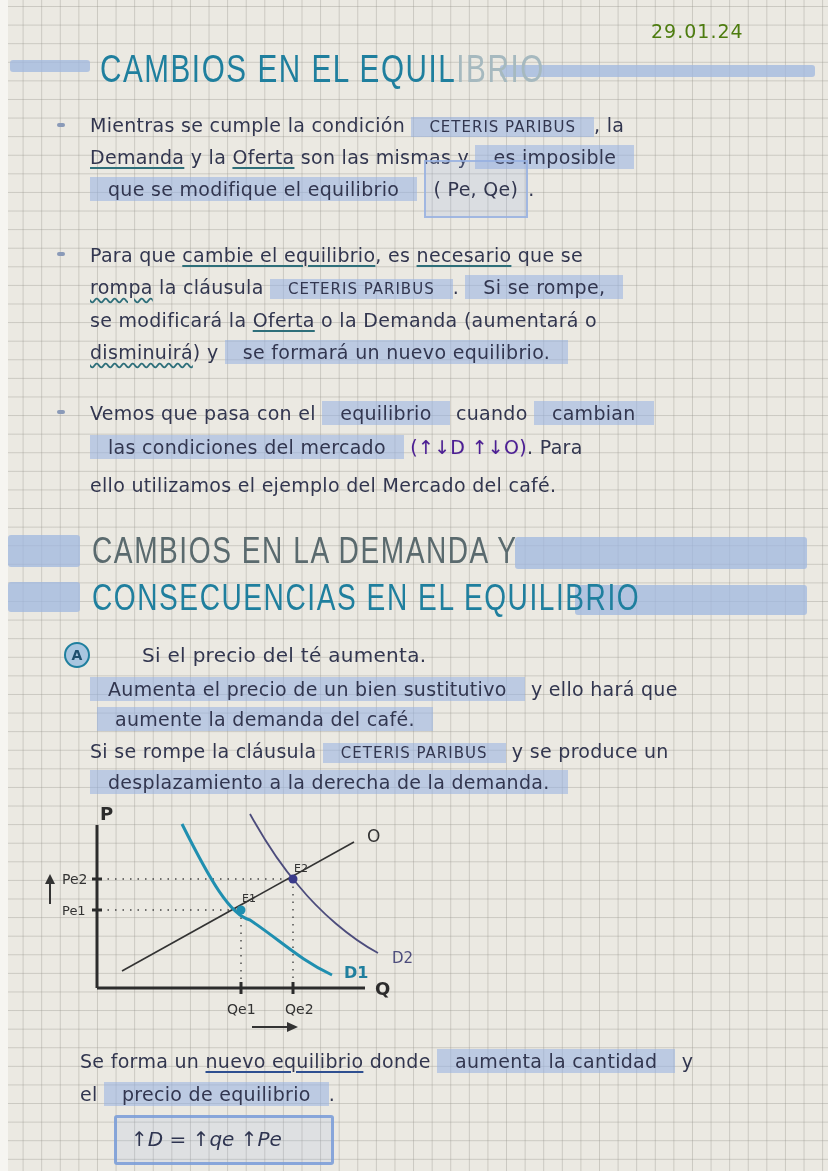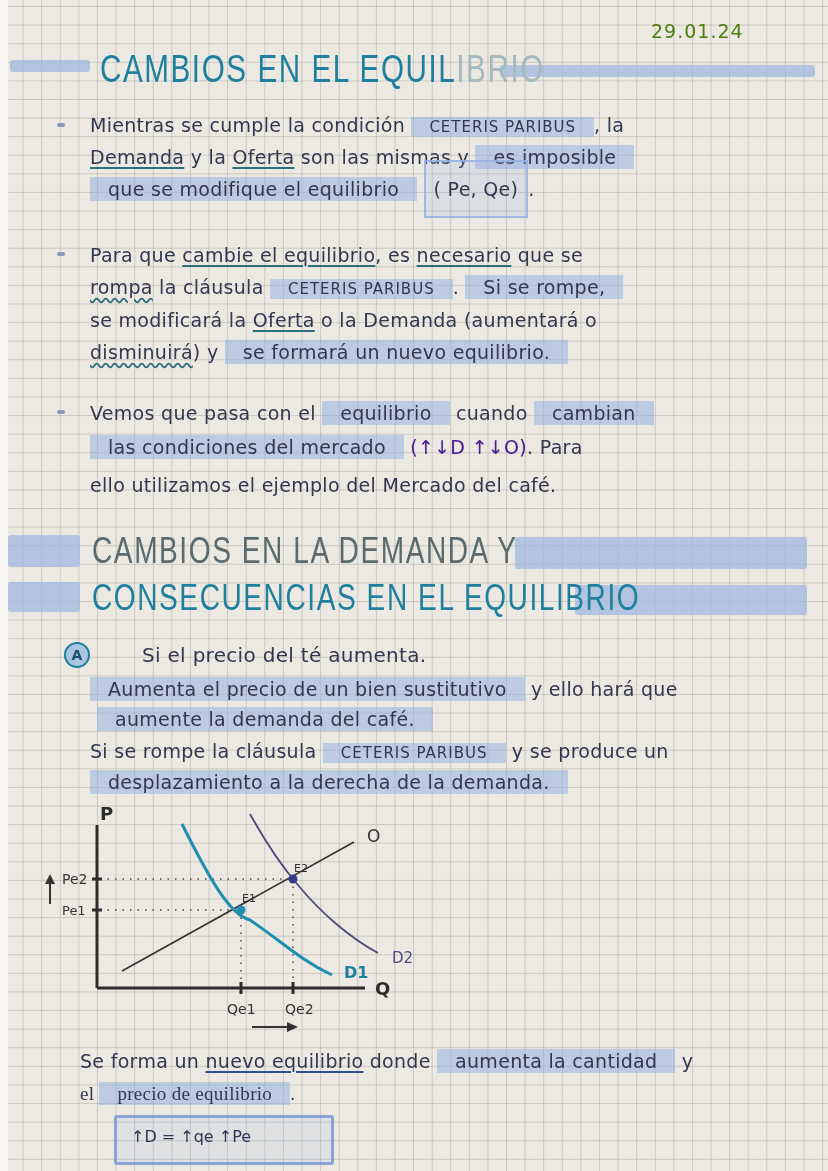--- a/index.html
+++ b/index.html
@@ -40,21 +40,21 @@
   .box-inline { border:2px solid rgba(150,176,225,0.85); padding:16px 8px; background:rgba(150,176,225,0.2);text-align:center; }
   .white-ink { color:#4c1d95; text-shadow:0 0 1px #bbb; }
   .circle-a {
     position:absolute; left:64px; top:642px; width:22px; height:22px; border:2px solid #1f7f9e;
     border-radius:50%; background:#a9c6e0; color:#1f4f6e; font-size:14px; text-align:center; line-height:22px; font-weight:bold;
   }
   .summary-box {
     position:absolute; left:114px; top:1115px; width:214px; height:44px;
     border:3px solid rgba(120,156,215,0.85); border-radius:3px; background:rgba(150,176,225,0.15);
   }
-  .summary-text { position:absolute; left:14px; top:9px; font-size:16px; color:#2e3450; white-space:nowrap; }
+  .summary-text { position:absolute; left:14px; top:9px; font-size:20px; color:#2e3450; white-space:nowrap;font-style:italic; }
   svg text { font-family:"DejaVu Sans", sans-serif; }
 </style>
 </head>
 <body>
 
 <div class="page-edge"></div>
 
 <div class="abs date">29.01.24</div>
 
 <div class="hl-bar" style="left:10px;top:60px;width:80px;height:12px;"></div>
@@ -137,17 +137,17 @@
     <line x1="20" y1="104" x2="20" y2="80" stroke="#333" stroke-width="2"></line>
     <path d="M15 84 L20 74 L25 84 Z" fill="#333"></path>
   </g>
   <g>
     <line x1="222" y1="227" x2="262" y2="227" stroke="#333" stroke-width="2"></line>
     <path d="M257 222 L268 227 L257 232 Z" fill="#333"></path>
   </g>
 </svg>
 
 <div class="line" style="left:80px;top:1050px;"><span>Se forma un </span><span class="ul-blue">nuevo equilibrio</span><span> donde </span><span class="hl">aumenta la cantidad</span><span> y</span></div>
-<div class="line" style="left:80px;top:1083px;font-family:Liberation Serif, serif;"><span>el </span><span class="hl">precio de equilibrio</span><span>.</span></div>
+<div class="line" style="left:80px;top:1083px;"><span>el </span><span class="hl">precio de equilibrio</span><span>.</span></div>
 
 <div class="summary-box">
   <div class="summary-text">↑D = ↑qe  ↑Pe</div>
 </div>
 
 </body></html>

